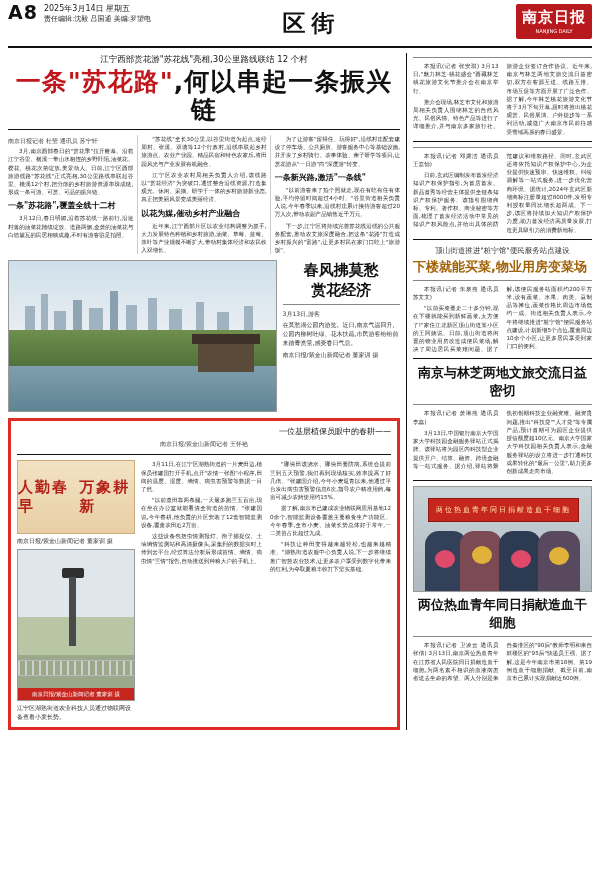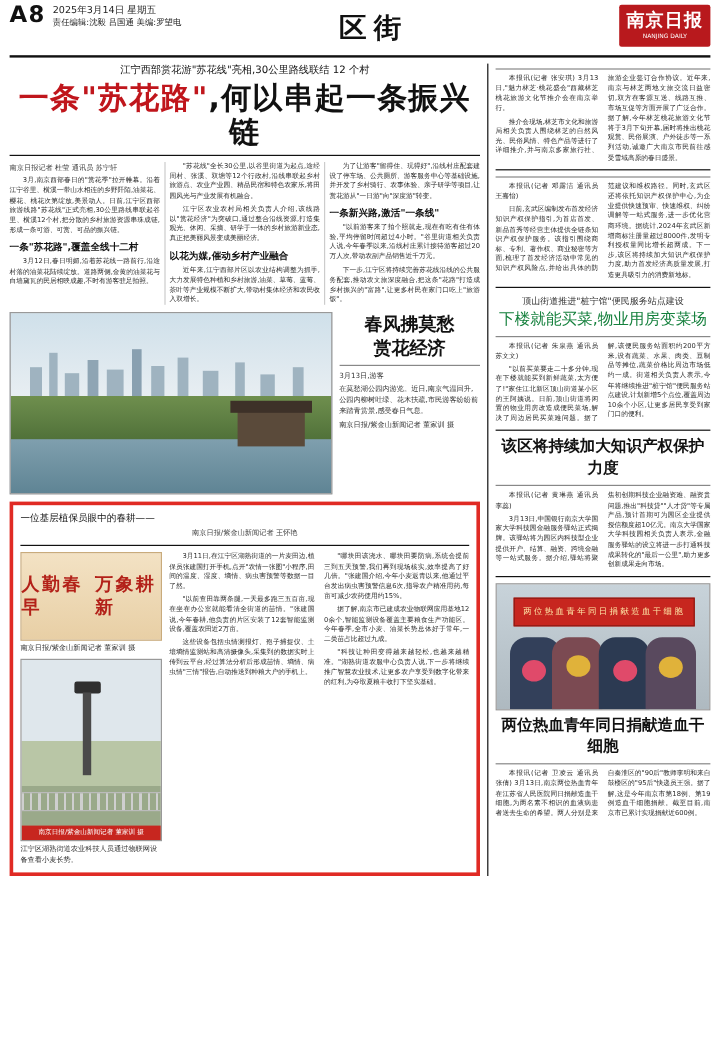--- a/index.html
+++ b/index.html
@@ -53,22 +53,22 @@
   .hl-main{
     font-size:25px;font-weight:bold;line-height:28px;
     text-align:center;letter-spacing:1px;margin:2px 0 4px 0;
   }
   .hl-red{color:#c0161c;}
   .hl-r{
     font-size:12.5px;font-weight:bold;line-height:17px;
     text-align:center;color:#1b4f9c;margin:2px 0 4px;
   }
   .hl-r2{
-    font-size:13px;font-weight:normal;line-height:18px;
-    text-align:center;color:#15803d;margin:2px 0 4px;
+    font-size:13px;font-weight:bold;line-height:18px;
+    text-align:left;color:#a16207;margin:2px 0 4px;
   }
   .hl-r3{
     font-size:13px;font-weight:bold;line-height:18px;
     text-align:center;color:#111;margin:2px 0 4px;
   }
   .subkicker{font-size:7.5px;line-height:11px;text-align:center;color:#333;margin-bottom:2px;}
 
   
   .body{
     font-size:5.6px;line-height:8.2px;text-align:justify;
@@ -101,21 +101,21 @@
   .treeline{position:absolute;left:0;bottom:28%;width:100%;height:26%;
             background:linear-gradient(#6f8f4e,#4e6f38);}
   .pavilion{position:absolute;right:8%;bottom:26%;width:56px;height:30px;background:#5a4a3a;}
   .pav-roof{position:absolute;left:-6px;top:-8px;width:68px;height:10px;background:#3d3128;}
 
   
   .redbox{
     border:3px solid #e02a24;margin-top:6px;padding:5px 6px 6px;
     position:relative;
   }
-  .redbox .kicker2{font-size:8px;line-height:12px;}
+  .redbox .kicker2{font-size:8px;line-height:12px;text-align:right;}
   .hl-quote{
     font-size:20px;font-weight:bold;text-align:center;line-height:26px;margin:3px 0 2px;
   }
   .poster{
     height:72px;background:linear-gradient(#f3e2c4,#e8cfa5);
     border:1px solid #c9ab7c;display:flex;align-items:center;justify-content:center;
     color:#b32119;font-weight:bold;font-size:15px;letter-spacing:2px;
   }
   .farmphoto{height:150px;border:1px solid #999;background:linear-gradient(#dfe7ec 0 45%,#b9c6a6 45% 70%,#9aa98a 70% 100%);position:relative;overflow:hidden;}
   .tower{position:absolute;left:44%;top:18%;width:7px;height:46%;background:#4a4a4a;}
@@ -264,21 +264,21 @@
       <div class="rule"></div>
       <div class="subkicker">顶山街道推进"桩宁馆"便民服务站点建设</div>
       <div class="hl-r2">下楼就能买菜,物业用房变菜场</div>
       <div class="rule-thin"></div>
       <div class="c2 body">
         <p>本报讯(记者 朱泉燕 通讯员 苏文文)</p>
         <p>"以前买菜要走二十多分钟,现在下楼就能买到新鲜蔬菜,太方便了!"家住江北新区顶山街道某小区的王阿姨说。日前,顶山街道将闲置的物业用房改造成便民菜场,解决了周边居民买菜难问题。据了解,该便民服务站面积约200平方米,设有蔬菜、水果、肉类、豆制品等摊位,蔬菜价格比周边市场低约一成。街道相关负责人表示,今年将继续推进"桩宁馆"便民服务站点建设,计划新增5个点位,覆盖周边10余个小区,让更多居民享受到家门口的便利。</p>
       </div>
 
       <div class="rule"></div>
-      <div class="hl-r3">该区将持续加大知识产权保护力度</div>
+      <div class="hl-r3">南京与林芝两地文旅交流日益密切</div>
       <div class="rule-thin"></div>
       <div class="c2 body">
         <p>本报讯(记者 黄琳燕 通讯员 李蕊)</p>
         <p>3月13日,中国银行南京大学国家大学科技园金融服务驿站正式揭牌。该驿站将为园区内科技型企业提供开户、结算、融资、跨境金融等一站式服务。据介绍,驿站将聚焦初创期科技企业融资难、融资贵问题,推出"科技贷""人才贷"等专属产品,预计首期可为园区企业提供授信额度超10亿元。南京大学国家大学科技园相关负责人表示,金融服务驿站的设立将进一步打通科技成果转化的"最后一公里",助力更多创新成果走向市场。</p>
       </div>
 
       <div class="rule"></div>
       <div class="peoplephoto">
         <div class="banner">
           <div class="banner-txt">两位热血青年同日捐献造血干细胞</div>

